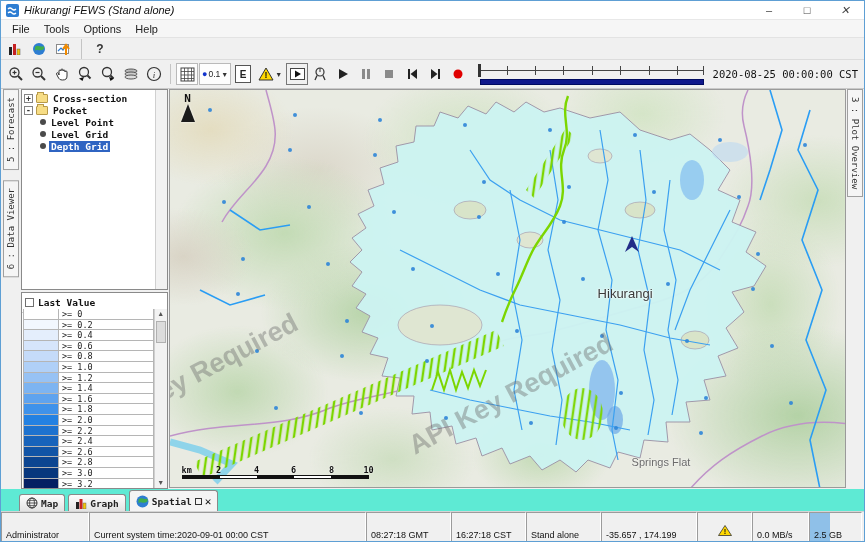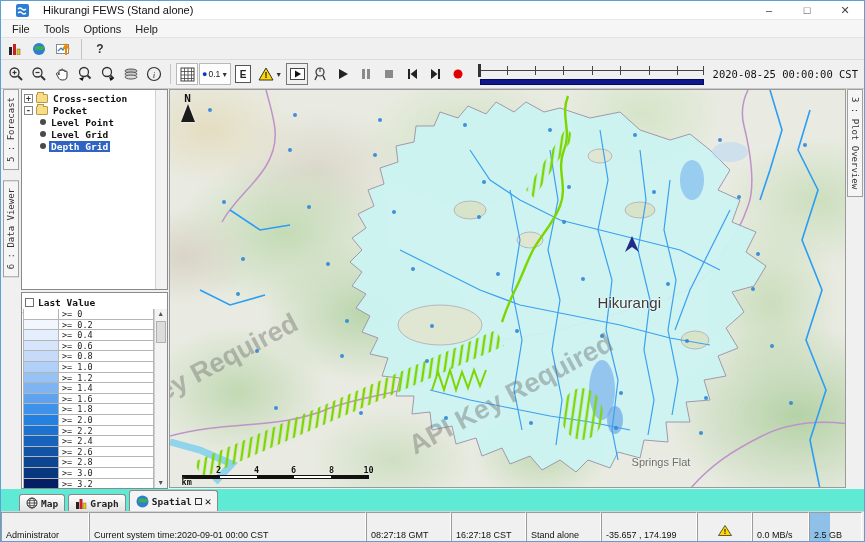--- a/index.html
+++ b/index.html
@@ -3,21 +3,21 @@
 <meta charset="utf-8">
 <style>
   html,body{margin:0;padding:0;background:#cfd6dd;}
   *{box-sizing:border-box;}
   .app{position:relative;width:865px;height:542px;background:#f0f0f0;
        font-family:"Liberation Sans",sans-serif;font-size:11px;color:#222;
        border:1px solid #5e9fd4;overflow:hidden;}
   .mono{font-family:"DejaVu Sans Mono",monospace;}
 
   
-  .titlebar{height:19px;background:#fff;display:flex;align-items:center;padding-left:15px;gap:14px;border-bottom:1px solid #e8e8e8;}
+  .titlebar{height:19px;background:#fff;display:flex;align-items:center;padding-left:5px;gap:5px;border-bottom:1px solid #e8e8e8;font-style:italic;}
   .titlebar .title{font-size:11px;color:#111;}
   .win-controls{margin-left:auto;display:flex;height:100%;}
   .win-btn{width:38px;display:flex;align-items:center;justify-content:center;font-size:11px;color:#444;cursor:default;}
 
   
   .menubar{height:18px;background:#f6f6f6;display:flex;align-items:center;padding-left:4px;border-bottom:1px solid #e3e3e3;}
   .menu-item{padding:1px 7px;color:#222;}
 
   
   .toolbar1{height:21px;display:flex;align-items:center;gap:4px;padding-left:4px;background:#f0f0f0;}
@@ -93,26 +93,26 @@
       radial-gradient(ellipse 120px 75px at 33% 93%,#cfdfc3 0%,rgba(207,223,195,0) 70%),
       radial-gradient(ellipse 140px 90px at 22% 20%,#dcd8cb 0%,rgba(220,216,203,0) 70%);
   }
   .map-area svg.maplayer{position:absolute;left:0;top:0;}
   .north{position:absolute;left:10px;top:4px;text-align:center;width:16px;}
   .north .n{font-family:"DejaVu Sans Mono",monospace;font-weight:bold;font-size:11px;color:#111;line-height:10px;}
   .north .arrow{width:0;height:0;margin:0 auto;border-left:7px solid transparent;border-right:7px solid transparent;border-bottom:18px solid #1b1b1b;filter:drop-shadow(0 0 1px #fff);}
   .scalebar{position:absolute;left:12px;bottom:8px;width:200px;font-family:"DejaVu Sans Mono",monospace;font-size:8.5px;color:#111;}
   .scale-nums{position:relative;height:10px;}
   .scale-nums span{position:absolute;transform:translateX(-50%);font-weight:bold;text-shadow:0 0 2px #fff;}
-  .scale-km{position:absolute;left:0;top:12px;font-weight:bold;text-shadow:0 0 2px #fff;}
+  .scale-km{position:absolute;left:0;top:0;font-weight:bold;text-shadow:0 0 2px #fff;}
   .scale-segs{display:flex;height:4px;border:1px solid #111;width:187px;}
   .scale-segs div{flex:1;}
   .seg-b{background:#111;} .seg-w{background:#fff;}
   .map-time{position:absolute;right:56px;bottom:24px;font-family:"DejaVu Sans Mono",monospace;font-size:10px;font-weight:bold;color:#111;text-shadow:0 0 2px #fff,0 0 2px #fff;}
-  .place-hikurangi{position:absolute;left:428px;top:204px;font-size:15px;color:#3a3a3a;text-shadow:0 0 2px #fff,0 0 3px #fff;}
+  .place-hikurangi{position:absolute;left:428px;top:196px;font-size:13px;color:#3a3a3a;text-shadow:0 0 2px #fff,0 0 3px #fff;}
   .place-springs{position:absolute;left:462px;top:366px;font-size:11px;color:#6b6b6b;text-shadow:0 0 2px #fff;}
 
   
   .bottom-tabs{height:22px;display:flex;align-items:flex-end;gap:3px;padding-left:18px;background:#5eead4;}
   .btab{display:flex;align-items:center;gap:3px;height:17px;padding:0 6px;border:1px solid #8a8a8a;border-bottom:none;
         border-radius:3px 3px 0 0;background:linear-gradient(#fdfdfd,#e3e3e3);
         font-family:"DejaVu Sans Mono",monospace;font-size:9.5px;font-weight:600;color:#222;}
   .btab.active{height:21px;background:#f4f4f4;}
   .restore-glyph{width:7px;height:7px;border:1px solid #333;}
   .close-glyph{font-weight:bold;font-size:11px;color:#111;}

